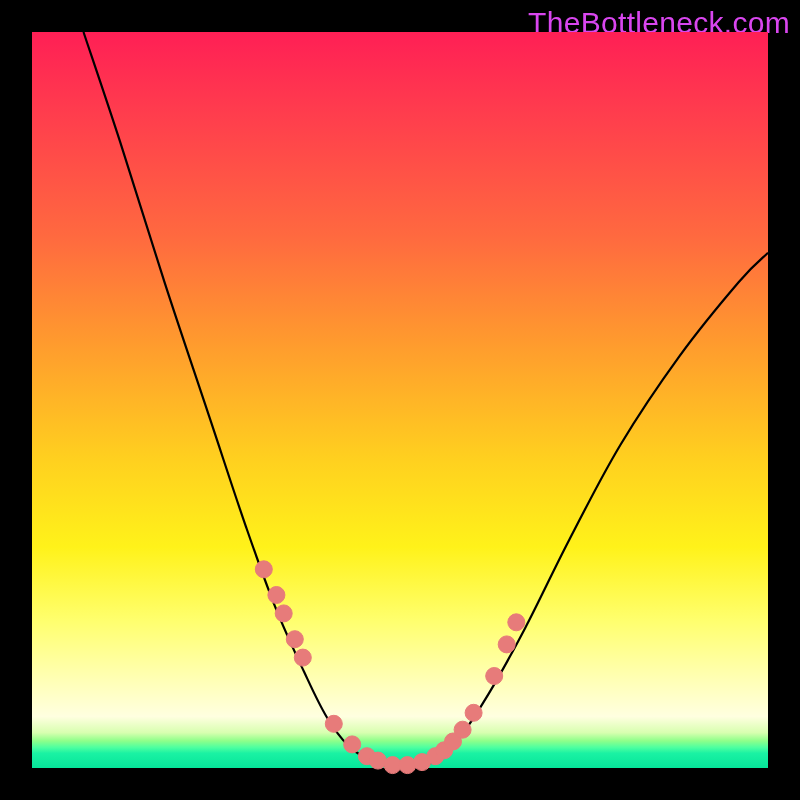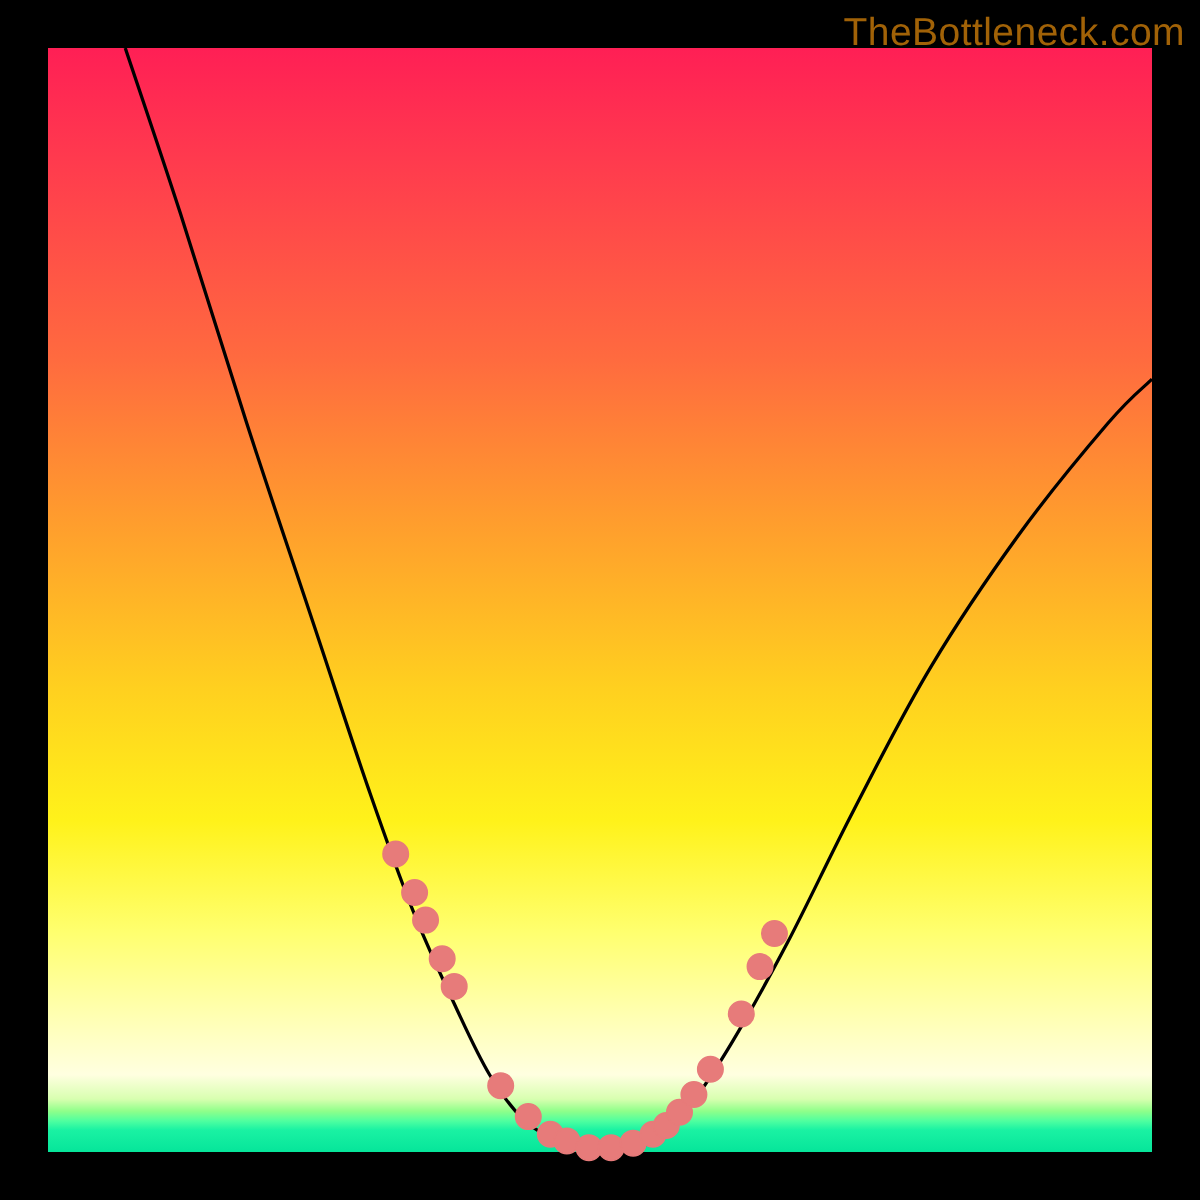--- a/index.html
+++ b/index.html
@@ -41,22 +41,22 @@
       #8fff8a 96.3%,
       #4effa0 97.2%,
       #1af2a3 98%,
       #06e59a 100%
     );
   }
   .watermark {
     position: absolute;
     top: 6px;
     right: 10px;
-    color: #a16207;
-    font-size: 26px;
+    color: #d946ef;
+    font-size: 30px;
     font-weight: 500;
     letter-spacing: 0.3px;
     user-select: none;
   }
   svg.curves {
     position: absolute;
     left: 0;
     top: 0;
     width: 736px;
     height: 736px;

